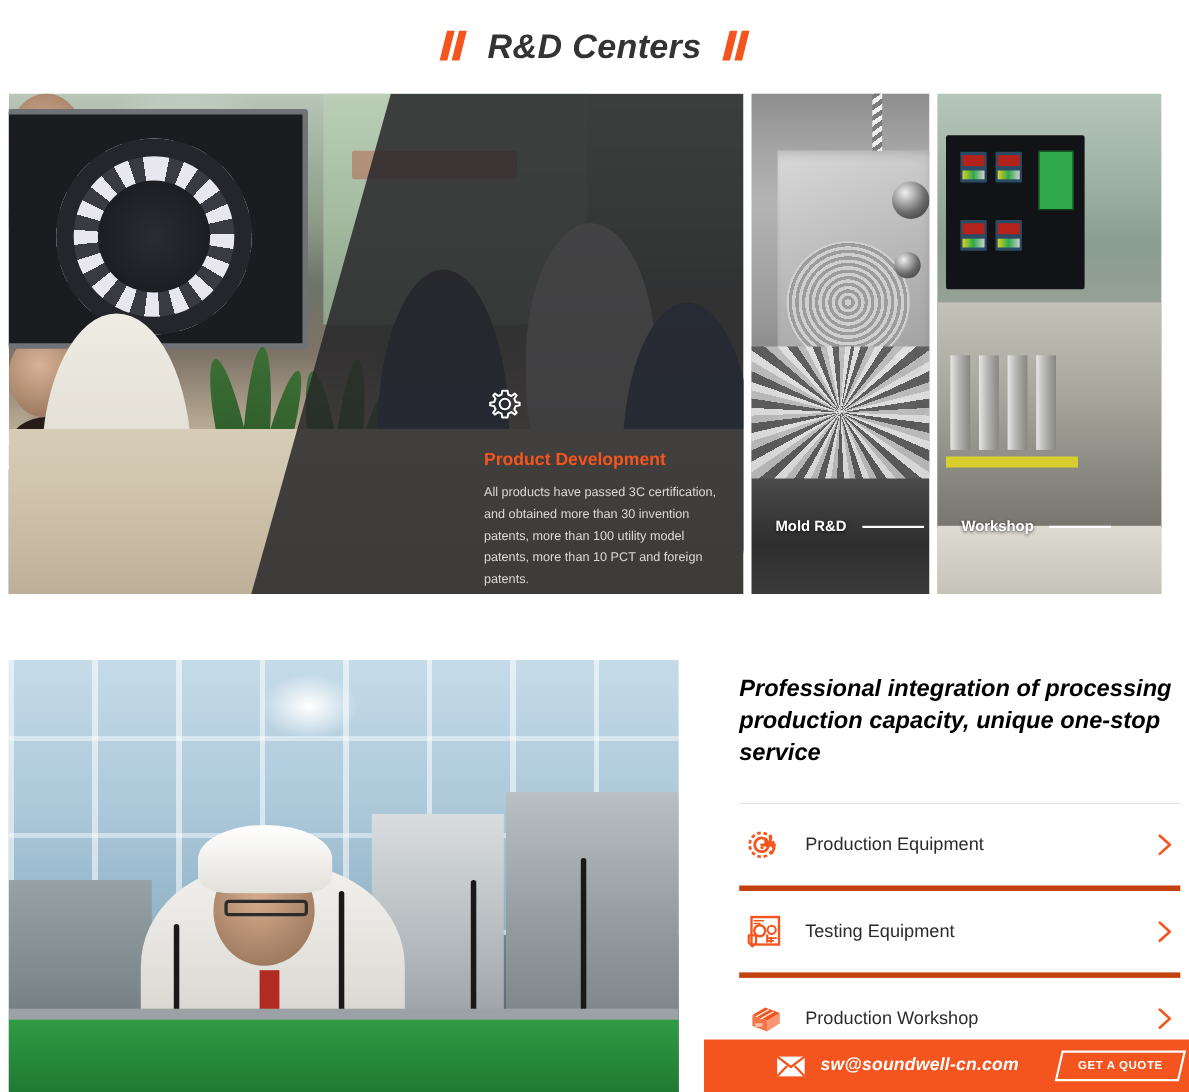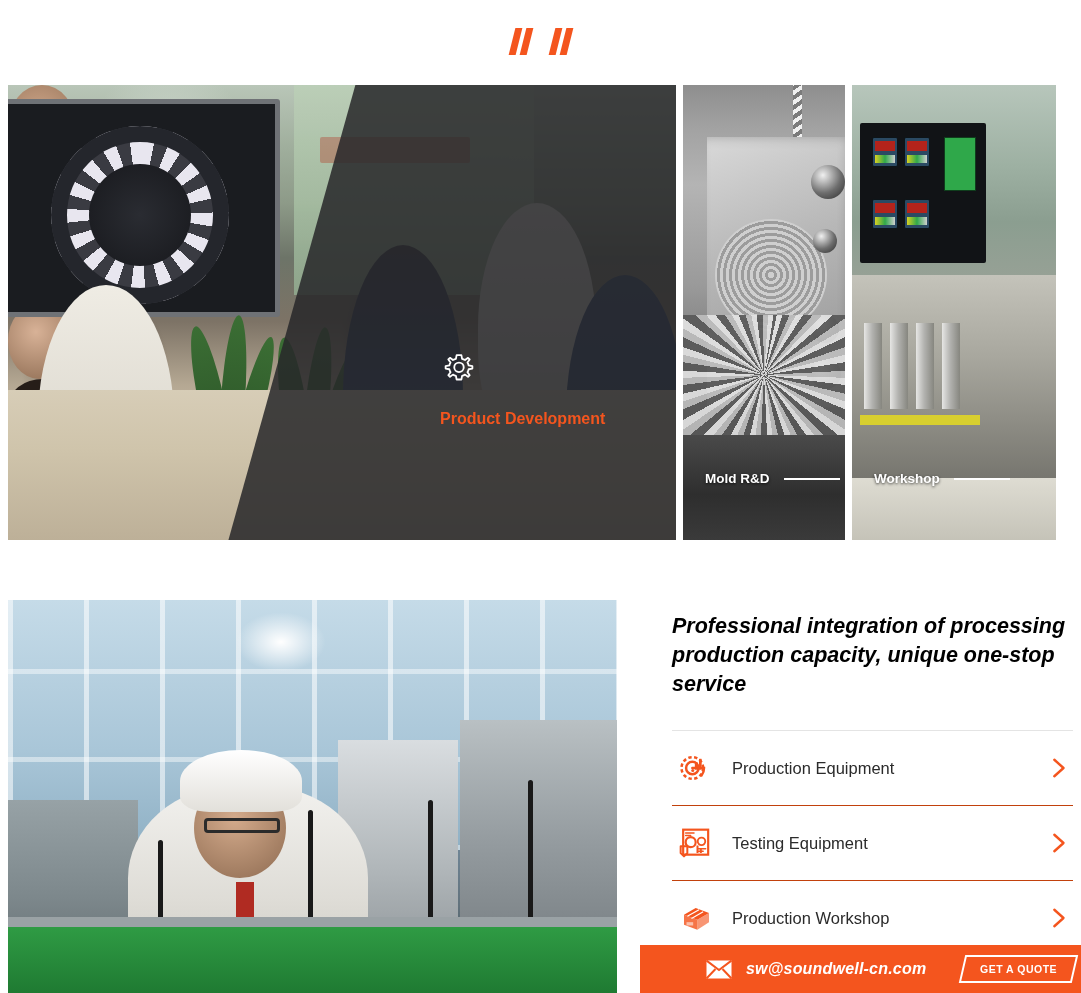--- a/index.html
+++ b/index.html
@@ -284,21 +284,21 @@
     font-style: italic;
     font-weight: bold;
     color: #000000;
     line-height: 1.34;
     margin-top: 12px;
   }
   .lr-list { margin-top: 32px; }
   .lr-item {
     display:flex; align-items:center; gap:18px;
     padding: 17px 4px 17px 2px;
-    border-bottom: 1px solid #c2410c;
+    border-bottom: 5px solid #c2410c;
     cursor: pointer;
   }
   .lr-item:first-child { border-top: 1px solid #e4e4e4; }
   .lr-item-label {
     flex: 1;
     font-size: 16.5px;
     color: #2b2b2b;
   }
   .lr-icon { width: 40px; height: 40px; flex: 0 0 40px; }
   .chev { width: 22px; height: 22px; flex: 0 0 22px; }
@@ -328,20 +328,21 @@
   }
 </style>
 </head>
 <body>
 
 <div class="page-title-row">
   <span class="slash-mark">
       <i></i>
       <i></i>
     </span>
+  <h1 class="page-title">R&amp;D Centers</h1>
   <span class="slash-mark">
       <i></i>
       <i></i>
     </span>
 </div>
 
 <div class="banner">
 
   <div class="panel panel-main">
     <div class="ph ph-office">
@@ -380,20 +381,21 @@
       <svg class="gear-icon" width="38" height="38" viewBox="0 0 48 48">
         <path d="M24 6.5 27 6.5 27.9 11.2 A13.5 13.5 0 0 1 31.6 12.7 L35.4 9.9 37.5 12 34.7 15.8
                  A13.5 13.5 0 0 1 36.2 19.5 L40.9 20.4 40.9 23.4 36.2 24.3 A13.5 13.5 0 0 1 34.7 28
                  L37.5 31.8 35.4 33.9 31.6 31.1 A13.5 13.5 0 0 1 27.9 32.6 L27 37.3 24 37.3" fill="none" stroke="#ffffff" stroke-width="2.3" stroke-linejoin="round"></path>
         <path d="M24 6.5 21 6.5 20.1 11.2 A13.5 13.5 0 0 0 16.4 12.7 L12.6 9.9 10.5 12 13.3 15.8
                  A13.5 13.5 0 0 0 11.8 19.5 L7.1 20.4 7.1 23.4 11.8 24.3 A13.5 13.5 0 0 0 13.3 28
                  L10.5 31.8 12.6 33.9 16.4 31.1 A13.5 13.5 0 0 0 20.1 32.6 L21 37.3 24 37.3" fill="none" stroke="#ffffff" stroke-width="2.3" stroke-linejoin="round"></path>
         <circle cx="24" cy="21.9" r="6" fill="none" stroke="#ffffff" stroke-width="2.3"></circle>
       </svg>
       <div class="overlay-heading">Product Development</div>
+      <div class="overlay-text">All products have passed 3C certification, and obtained more than 30 invention patents, more than 100 utility model patents, more than 10 PCT and foreign patents.</div>
     </div>
 
   </div>
 
   <div class="panel panel-mold">
     <div class="ph ph-mold">
       <div class="drill"></div>
       <div class="mold-block">
         <div class="mold-spiral"></div>
         <div class="mold-hole mh1"></div>

